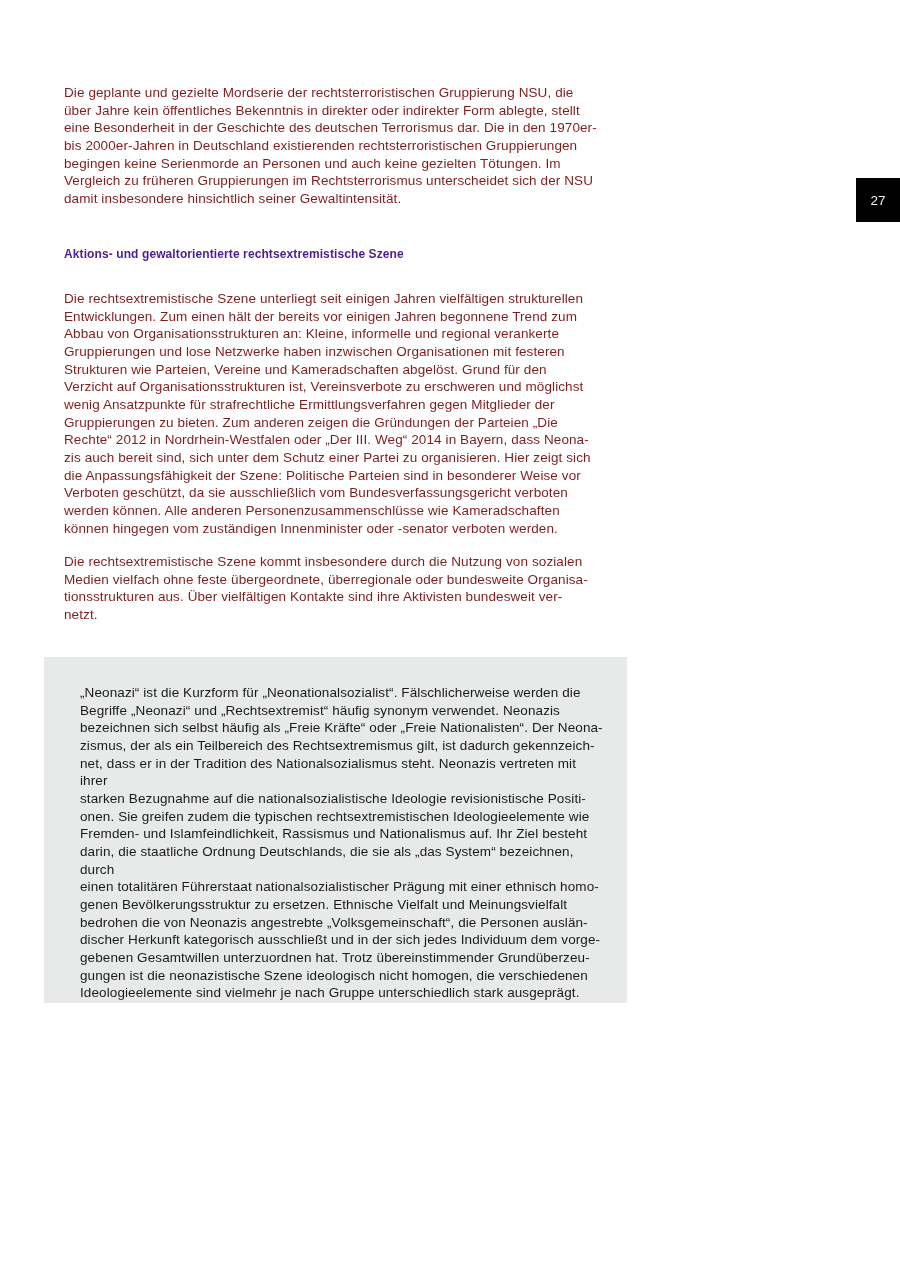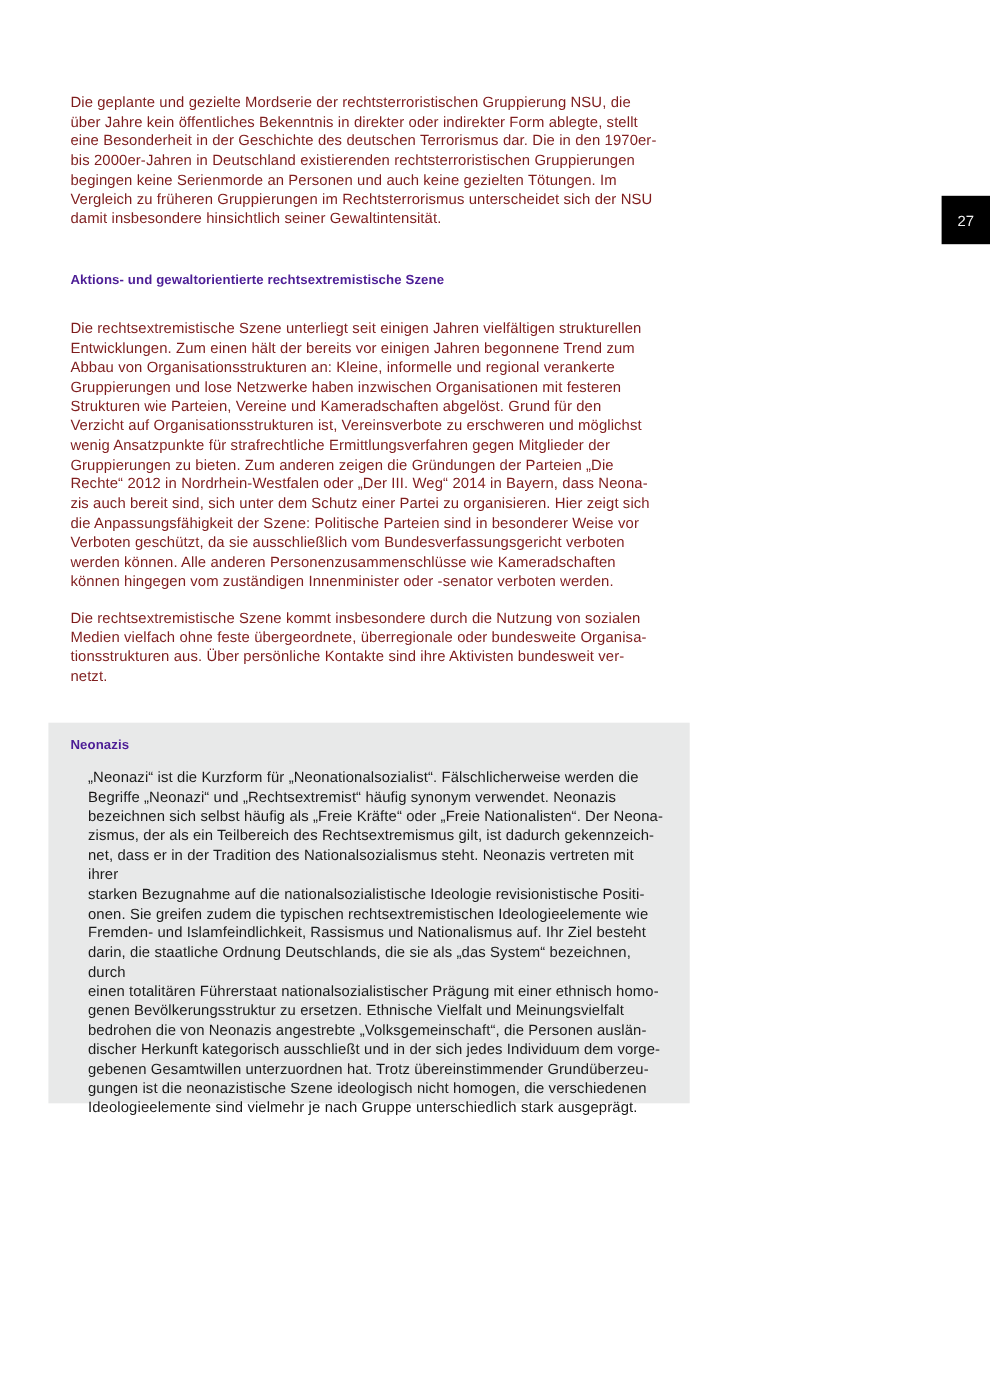--- a/index.html
+++ b/index.html
@@ -100,25 +100,24 @@
 Gruppierungen zu bieten. Zum anderen zeigen die Gründungen der Parteien „Die
 Rechte“ 2012 in Nordrhein-Westfalen oder „Der III. Weg“ 2014 in Bayern, dass Neona-
 zis auch bereit sind, sich unter dem Schutz einer Partei zu organisieren. Hier zeigt sich
 die Anpassungsfähigkeit der Szene: Politische Parteien sind in besonderer Weise vor
 Verboten geschützt, da sie ausschließlich vom Bundesverfassungsgericht verboten
 werden können. Alle anderen Personenzusammenschlüsse wie Kameradschaften
 können hingegen vom zuständigen Innenminister oder -senator verboten werden.</p>
 
 <p class="para" id="section-paragraph-2">Die rechtsextremistische Szene kommt insbesondere durch die Nutzung von sozialen
 Medien vielfach ohne feste übergeordnete, überregionale oder bundesweite Organisa-
-tionsstrukturen aus. Über persönliche Kontakte sind ihre Aktivisten bundesweit ver-
+tionsstrukturen aus. Über vielfältigen Kontakte sind ihre Aktivisten bundesweit ver-
 netzt.</p>
 
 <div class="info-box">
-  <h3 class="heading box-heading">Neonazis</h3>
   <p class="box-body">„Neonazi“ ist die Kurzform für „Neonationalsozialist“. Fälschlicherweise werden die
 Begriffe „Neonazi“ und „Rechtsextremist“ häufig synonym verwendet. Neonazis
 bezeichnen sich selbst häufig als „Freie Kräfte“ oder „Freie Nationalisten“. Der Neona-
 zismus, der als ein Teilbereich des Rechtsextremismus gilt, ist dadurch gekennzeich-
 net, dass er in der Tradition des Nationalsozialismus steht. Neonazis vertreten mit ihrer
 starken Bezugnahme auf die nationalsozialistische Ideologie revisionistische Positi-
 onen. Sie greifen zudem die typischen rechtsextremistischen Ideologieelemente wie
 Fremden- und Islamfeindlichkeit, Rassismus und Nationalismus auf. Ihr Ziel besteht
 darin, die staatliche Ordnung Deutschlands, die sie als „das System“ bezeichnen, durch
 einen totalitären Führerstaat nationalsozialistischer Prägung mit einer ethnisch homo-

